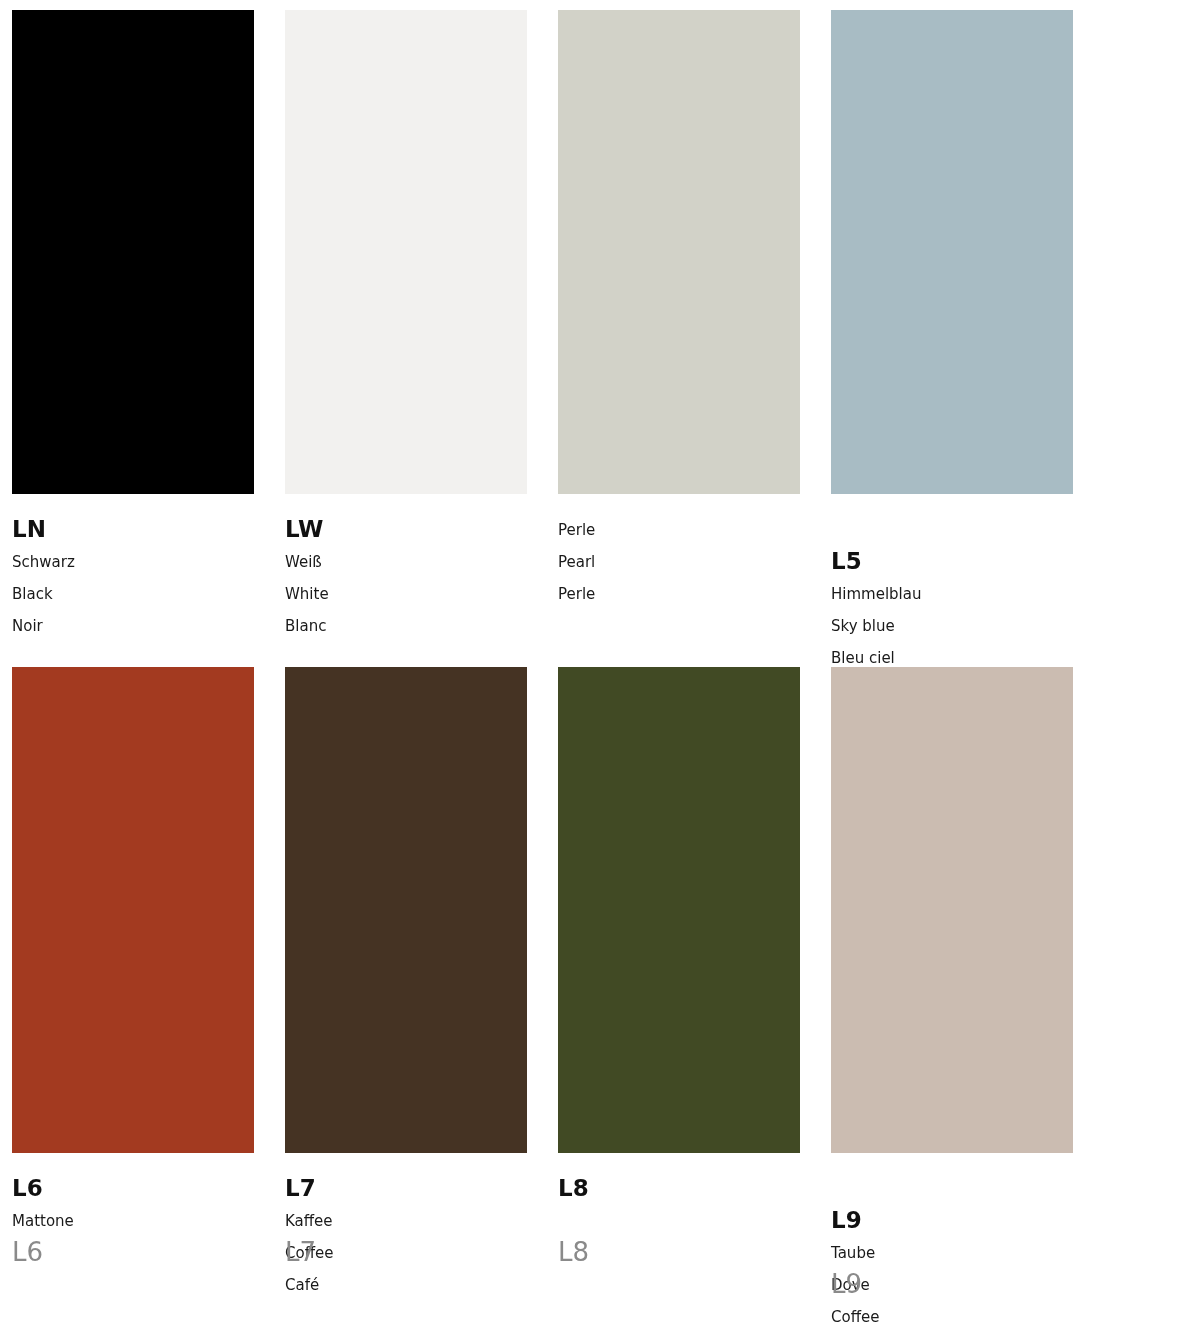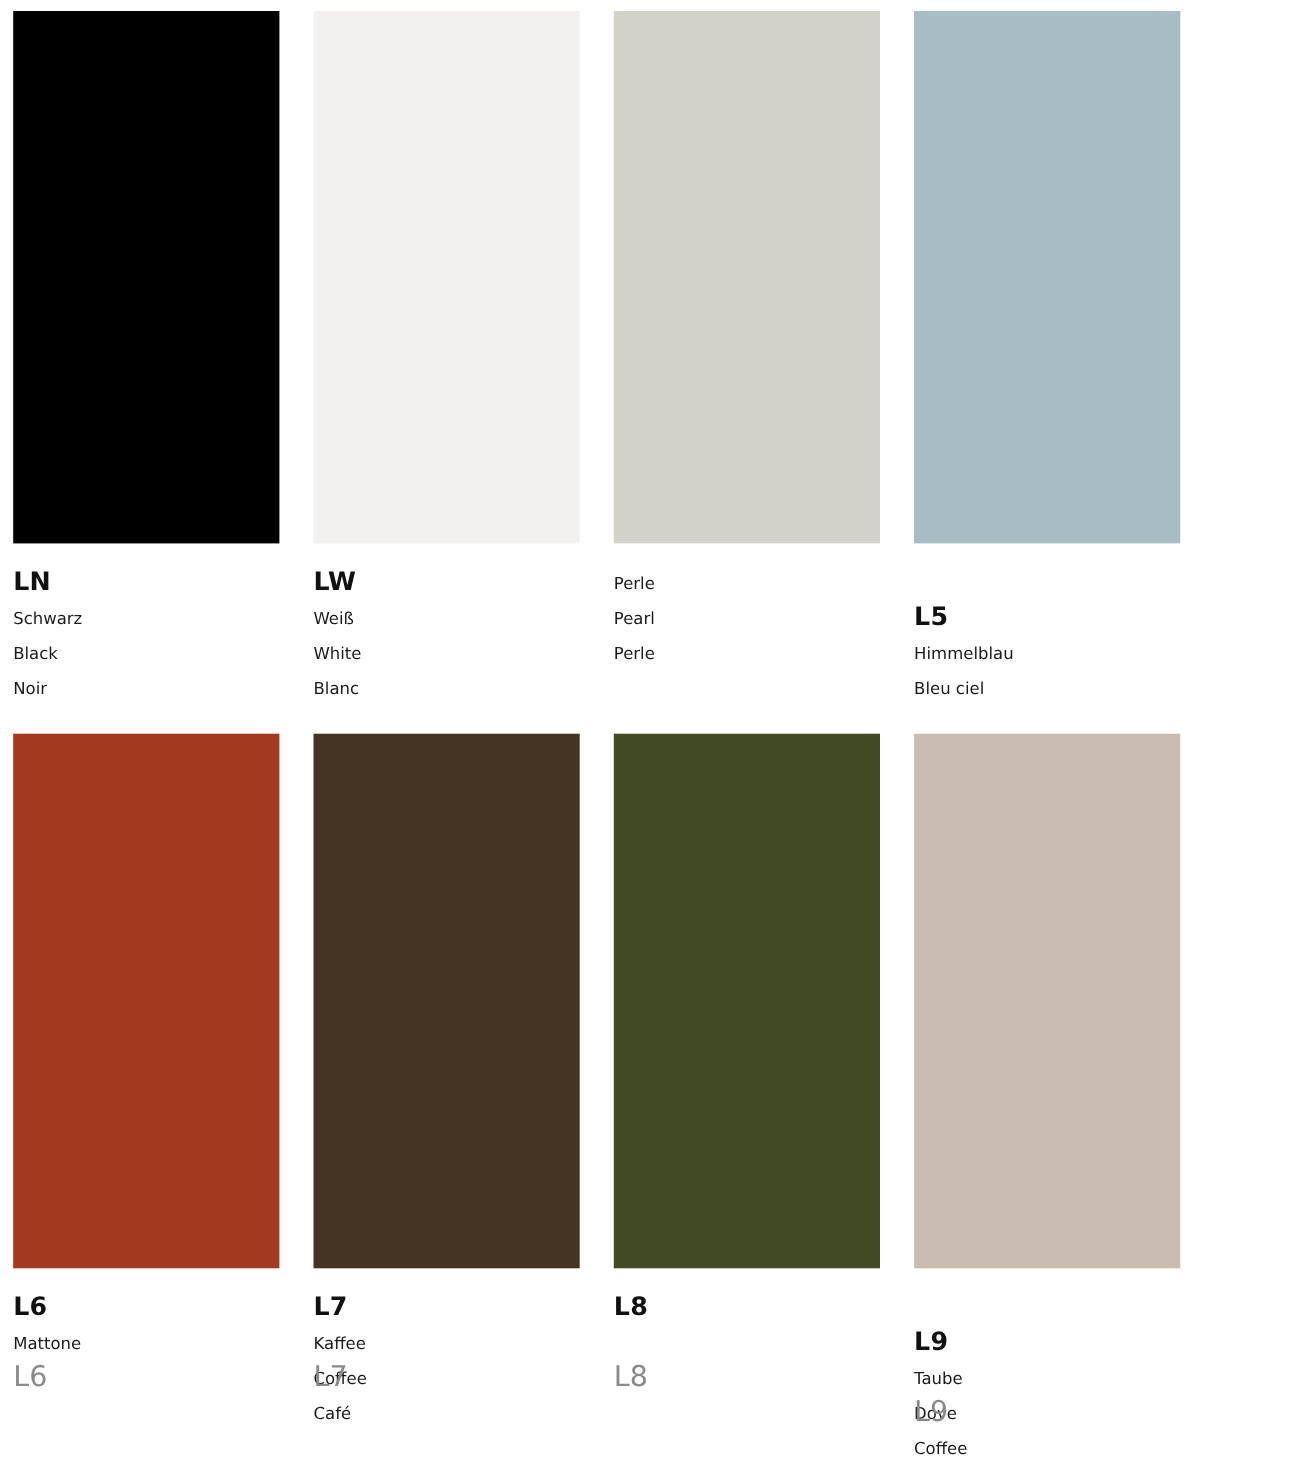--- a/index.html
+++ b/index.html
@@ -124,20 +124,21 @@
         </div>
       </div>
     </div>
 
     <div class="swatch-cell">
       <div class="swatch-chip" style="background: rgb(168, 188, 196);"></div>
       <div class="swatch-info">
         <div class="swatch-code">L5</div>
         <div class="swatch-names">
           <div class="swatch-name">Himmelblau</div>
+          <div class="swatch-name">Sky blue</div>
           <div class="swatch-name">Bleu ciel</div>
         </div>
       </div>
     </div>
 
   </div>
 
   <div class="swatch-row row-2">
 
     <div class="swatch-cell">

